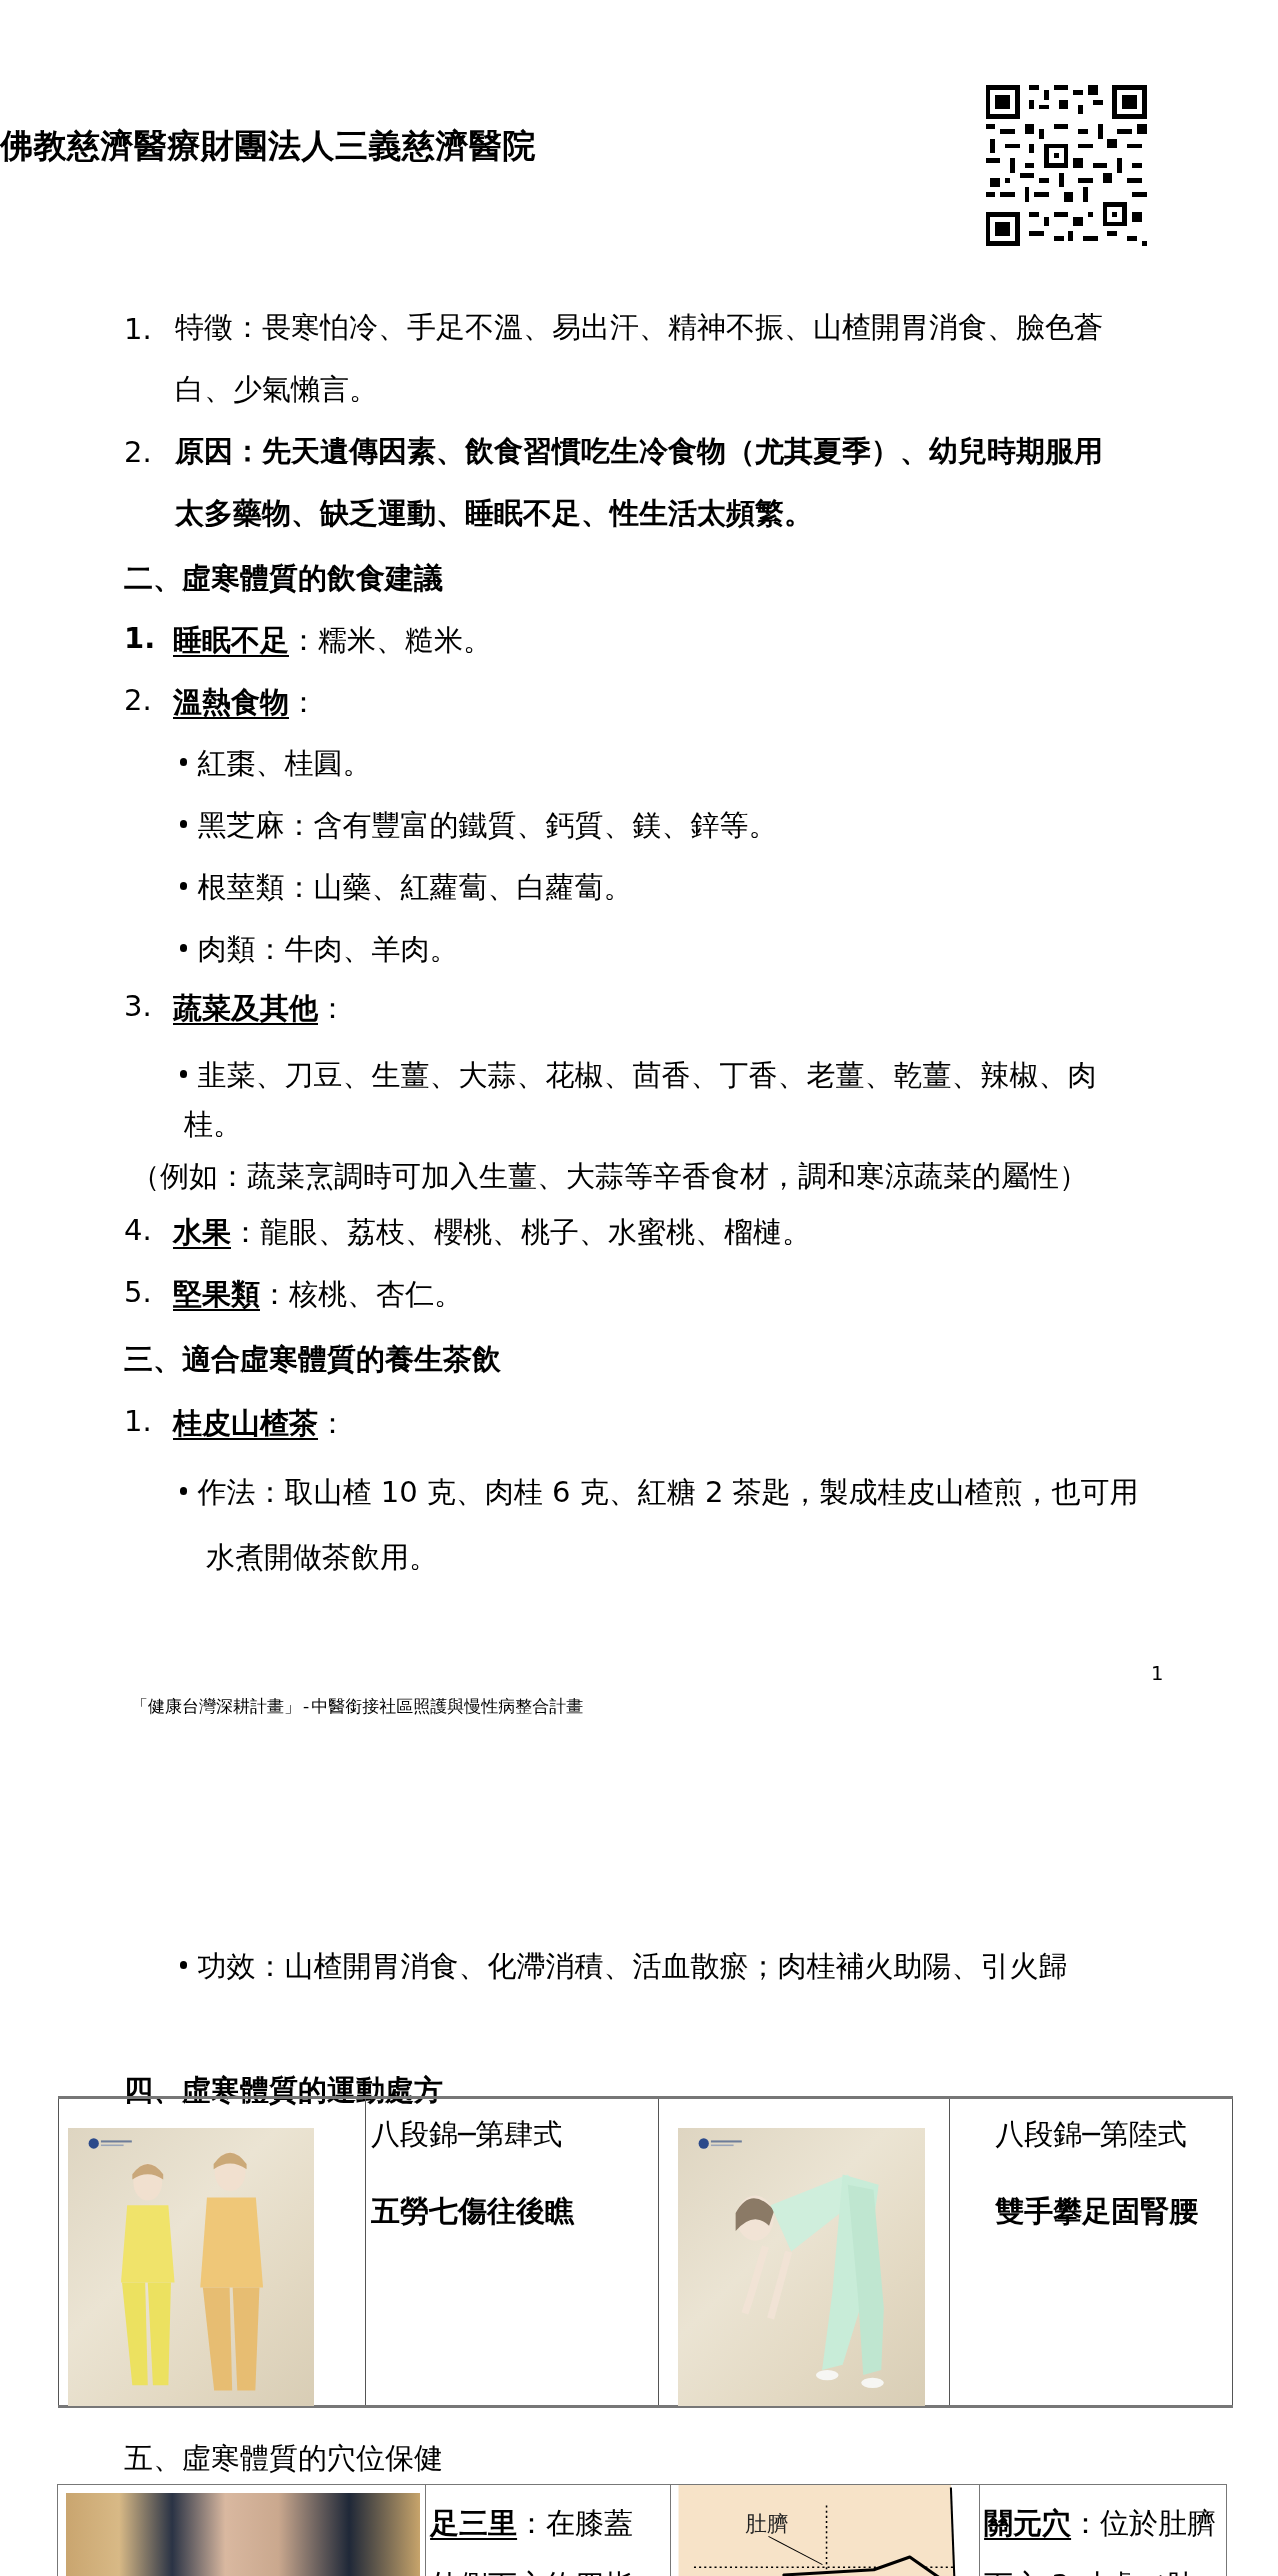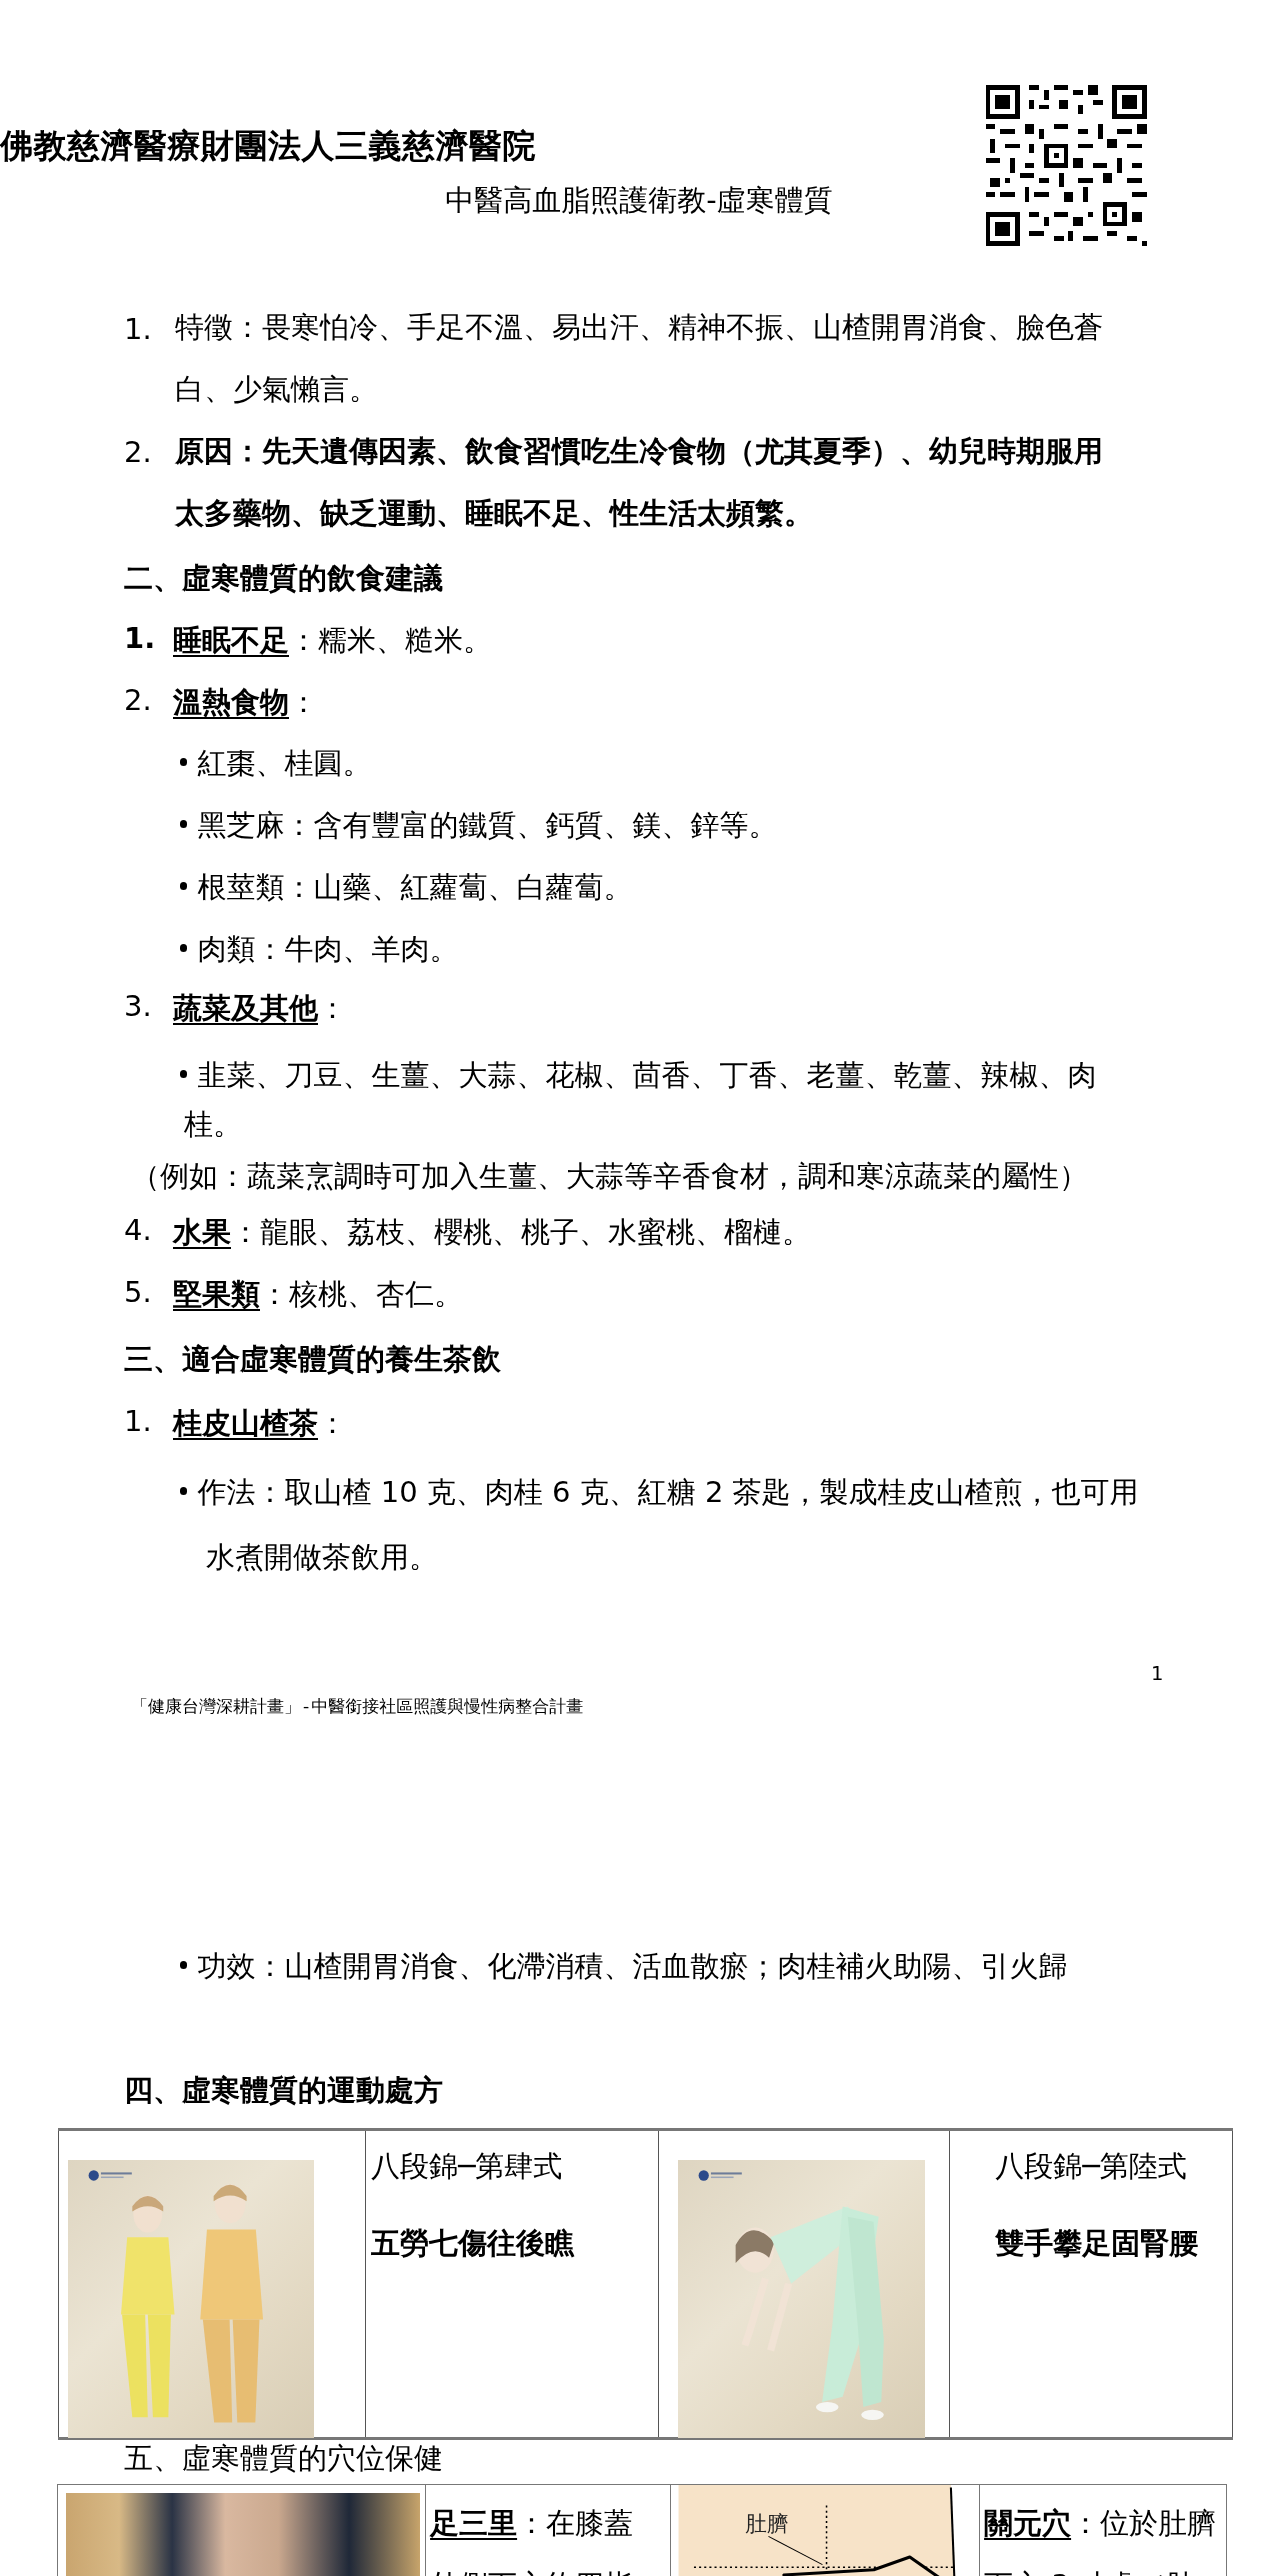--- a/index.html
+++ b/index.html
@@ -43,21 +43,20 @@
   .illus { position: absolute; overflow: hidden; }
   .paper { background: linear-gradient(135deg, #ded5c1 0%, #ebe4d3 40%, #e3d9c3 70%, #d8cdb5 100%); }
   .photo-knee { background: linear-gradient(90deg, #c9a56f 0%, #d8b986 15%, #2a3345 30%, #d9b8a0 45%, #caa88e 60%, #1f2838 80%, #c7a46b 100%); }
 </style>
 </head>
 <body>
 
 <div class="page page1">
 
   <div class="abs title-main">佛教慈濟醫療財團法人三義慈濟醫院</div>
-  <div class="abs title-sub">中醫高血脂照護衛教-虛寒體質</div>
 
   <div class="abs qr">
     <svg width="164" height="161" viewBox="0 0 33 33" shape-rendering="crispEdges">
       <rect width="33" height="33" fill="#fff"></rect>
       <g fill="#000">
         <rect x="0" y="0" width="7" height="7"></rect>
           <rect x="1" y="1" width="5" height="5" fill="#fff"></rect>
           <rect x="2" y="2" width="3" height="3"></rect>
         <rect x="26" y="0" width="7" height="7"></rect>
           <rect x="27" y="1" width="5" height="5" fill="#fff"></rect>
@@ -195,21 +194,21 @@
   <div class="abs pnum" style="top:1662px;left:1151px;">1</div>
   <div class="abs footer" style="top:1695px;">「健康台灣深耕計畫」-中醫銜接社區照護與慢性病整合計畫</div>
 </div>
 
 <div class="page page2">
 
   <div class="abs bul" style="top:139px;left:180px;"><span class="bul-dot"></span><span>功效：山楂開胃消食、化滯消積、活血散瘀；肉桂補火助陽、引火歸</span></div>
 
   <div class="abs h-sec" style="top:263px;">四、虛寒體質的運動處方</div>
 
-  <table class="grid ex" style="left:58px;top:320px;width:1175px;height:312px;">
+  <table class="grid ex" style="left:58px;top:288px;width:1175px;height:312px;">
     <tbody>
         <tr>
       <td style="width:307px;position:relative;">
         <div class="illus paper" style="left:9.3px;top:29px;width:246px;height:278px;">
           <svg width="246" height="278" viewBox="0 0 478 540">
             <circle cx="50" cy="30" r="10" fill="#2c4a8a"></circle>
             <rect x="64" y="24" width="60" height="4" fill="#6d7c99"></rect>
             <rect x="64" y="32" width="44" height="3" fill="#9aa5b8"></rect>
 
             <ellipse cx="155" cy="105" rx="28" ry="36" fill="#f1e0cf"></ellipse>

